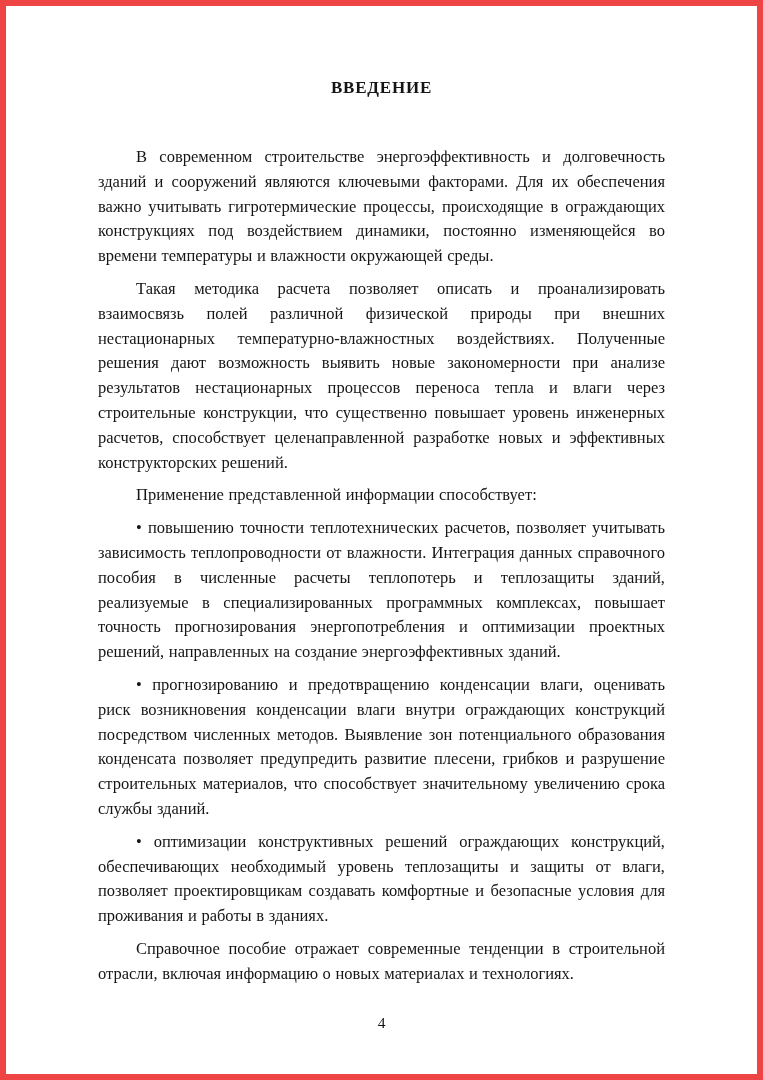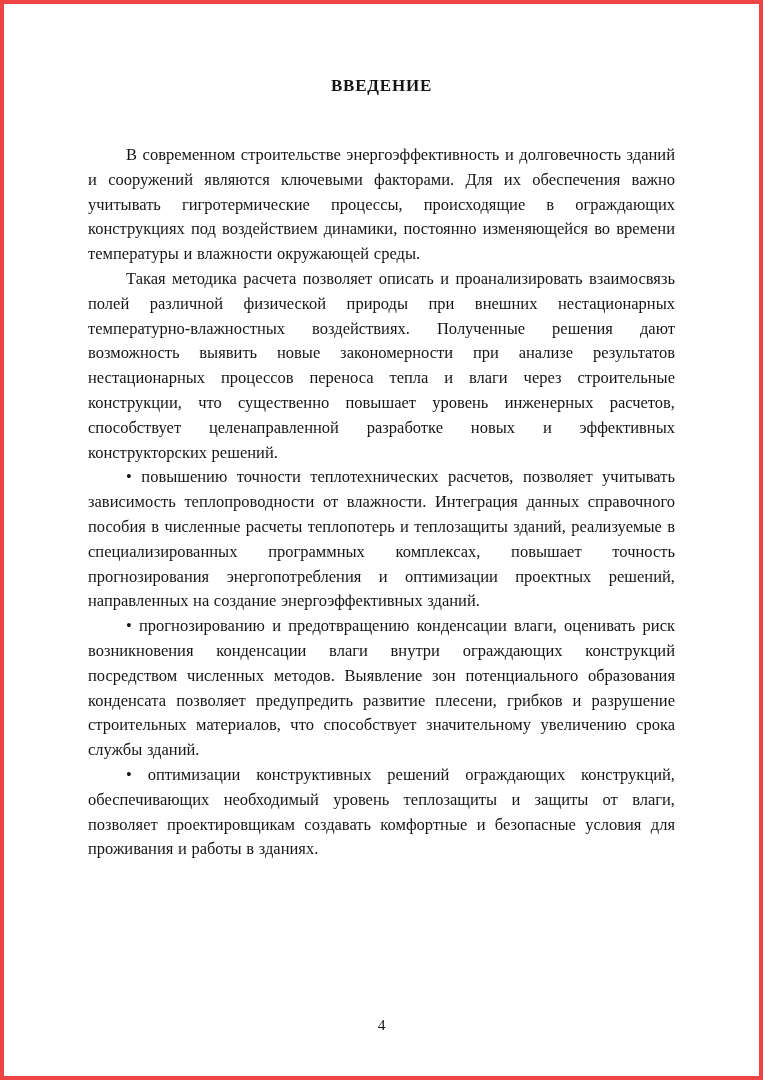--- a/index.html
+++ b/index.html
@@ -6,38 +6,38 @@
       margin: 0;
       padding: 0;
       background: #f4f4f4;
       font-family: "Liberation Serif", "DejaVu Serif", serif;
     }
     .page {
       position: relative;
       width: 763px;
       height: 1080px;
       background: #ffffff;
-      border: 4px solid #ef4444;
+      border: 6px solid #ef4444;
       box-sizing: border-box;
       color: #151515;
       overflow: hidden;
     }
     .doc-title {
       margin: 0;
       padding-top: 72px;
       text-align: center;
       font-size: 17px;
       font-weight: bold;
       letter-spacing: 0.8px;
     }
     .body-text {
       margin: 47px 84px 0 84px;
     }
     .para {
-      margin: 0;
+      margin: 8px;
       text-align: justify;
       text-indent: 38px;
       font-size: 16.5px;
       line-height: 24.8px;
       word-spacing: 0.5px;
       hyphens: auto;
       -webkit-hyphens: auto;
     }
     .bullet-marker {
       font-weight: normal;
@@ -57,26 +57,28 @@
 <div class="page">
 
   <h1 class="doc-title">ВВЕДЕНИЕ</h1>
 
   <div class="body-text">
 
     <p class="para" lang="ru">В современном строительстве энергоэффективность и долговечность зданий и сооружений являются ключевыми факторами. Для их обеспечения важно учитывать гигротермические процессы, происходящие в ограждающих конструкциях под воздействием динамики, постоянно изменяющейся во времени температуры и влажности окружающей среды.</p>
 
     <p class="para" lang="ru">Такая методика расчета позволяет описать и проанализировать взаимосвязь полей различной физической природы при внешних нестационарных температурно-влажностных воздействиях. Полученные решения дают возможность выявить новые закономерности при анализе результатов нестационарных процессов переноса тепла и влаги через строительные конструкции, что существенно повышает уровень инженерных расчетов, способствует целенаправленной разработке новых и эффективных конструкторских решений.</p>
 
+    <p class="para" lang="ru">Применение представленной информации способствует:</p>
 
     <p class="para" lang="ru"><span class="bullet-marker">•</span> <span>повышению точности теплотехнических расчетов, позволяет учитывать зависимость теплопроводности от влажности. Интеграция данных справочного пособия в численные расчеты теплопотерь и теплозащиты зданий, реализуемые в специализированных программных комплексах, повышает точность прогнозирования энергопотребления и оптимизации проектных решений, направленных на создание энергоэффективных зданий.</span></p>
 
     <p class="para" lang="ru"><span class="bullet-marker">•</span> <span>прогнозированию и предотвращению конденсации влаги, оценивать риск возникновения конденсации влаги внутри ограждающих конструкций посредством численных методов. Выявление зон потенциального образования конденсата позволяет предупредить развитие плесени, грибков и разрушение строительных материалов, что способствует значительному увеличению срока службы зданий.</span></p>
 
     <p class="para" lang="ru"><span class="bullet-marker">•</span> <span>оптимизации конструктивных решений ограждающих конструкций, обеспечивающих необходимый уровень теплозащиты и защиты от влаги, позволяет проектировщикам создавать комфортные и безопасные условия для проживания и работы в зданиях.</span></p>
 
 
+    <p class="para" lang="ru">Справочное пособие отражает современные тенденции в строительной отрасли, включая информацию о новых материалах и технологиях.</p>
 
   </div>
 
   <div class="page-number">4</div>
 
 </div>
 
 </body></html>

